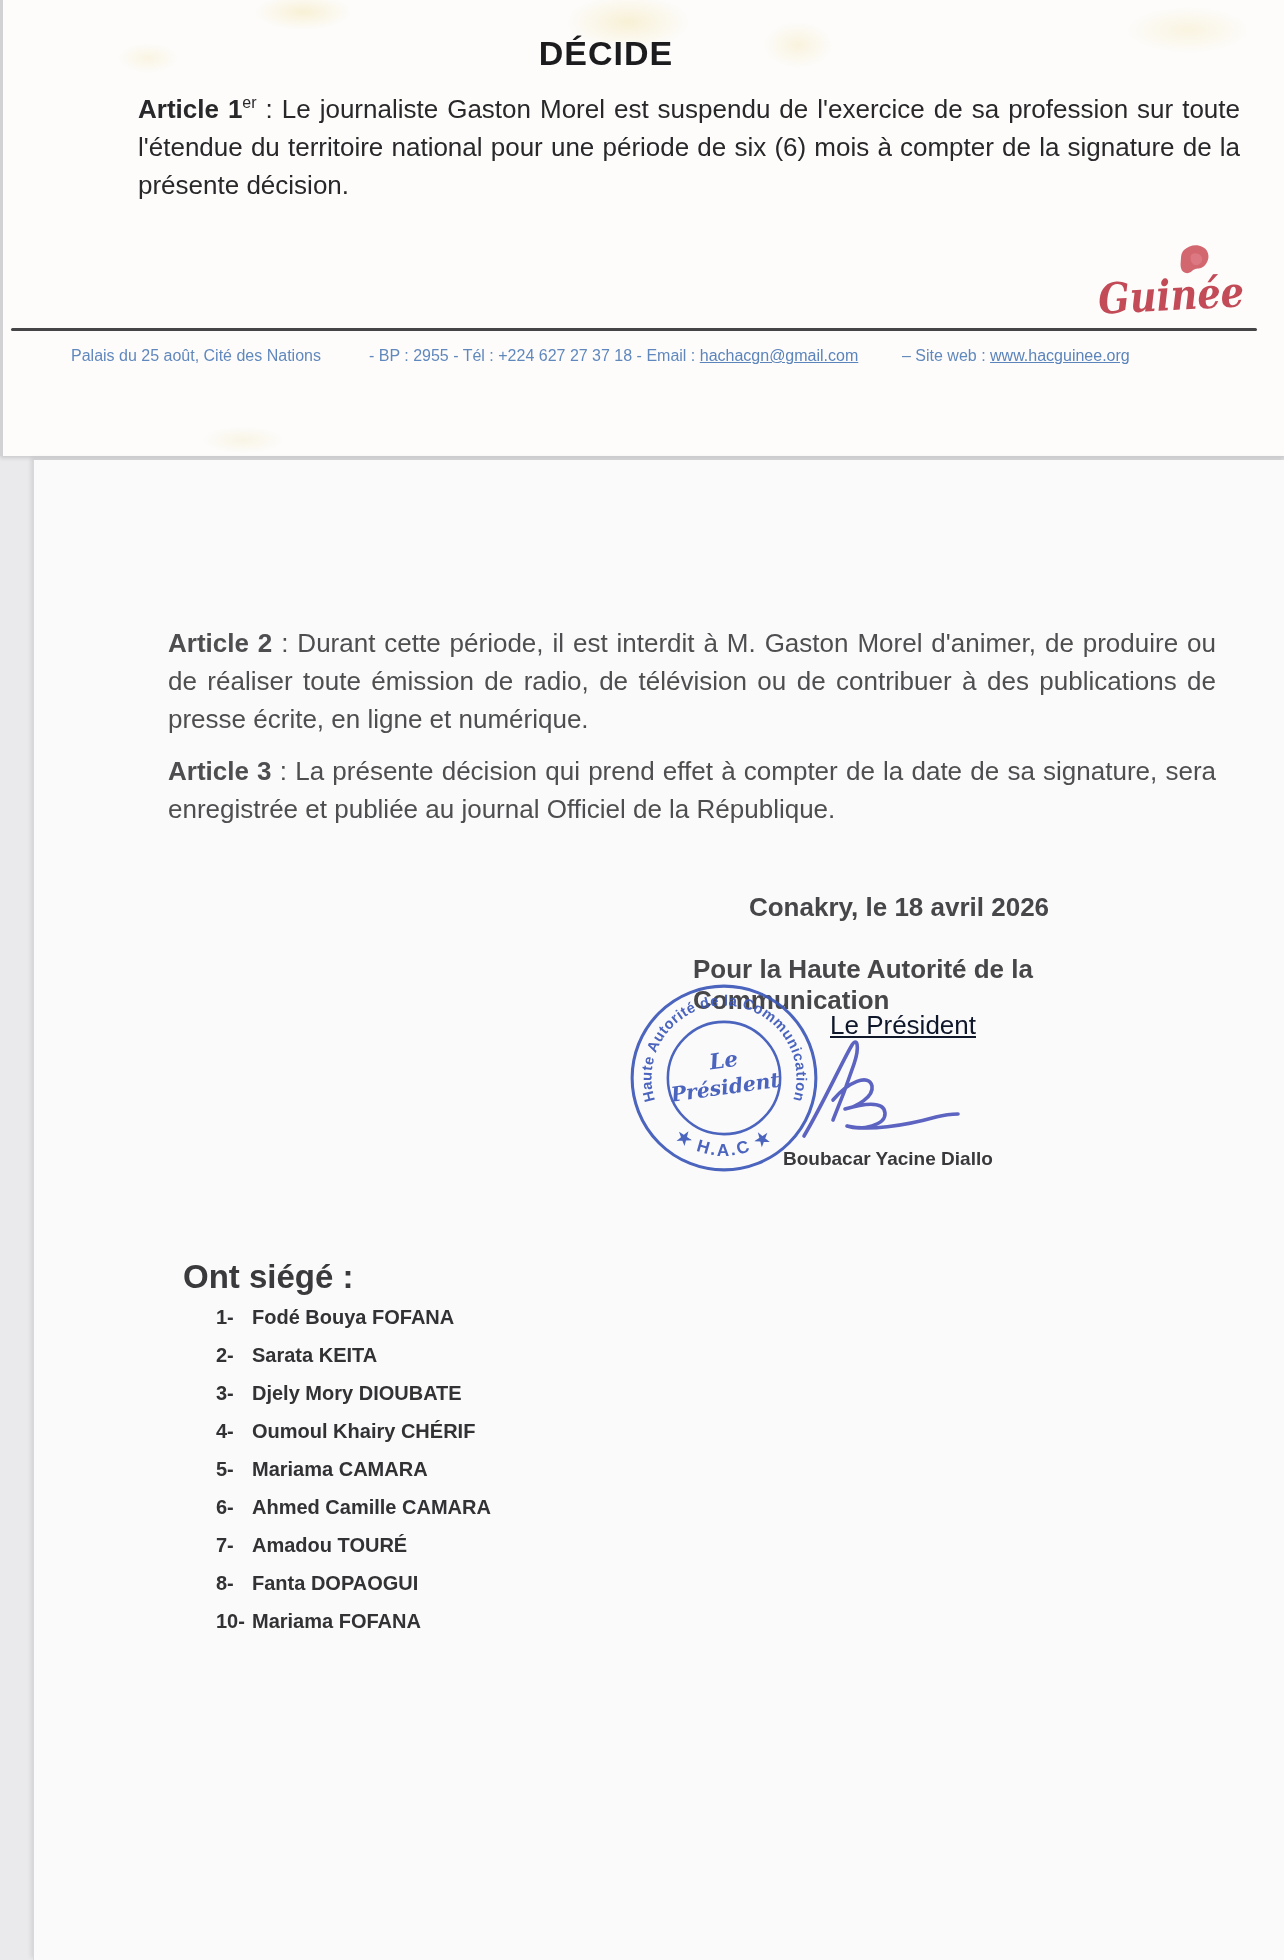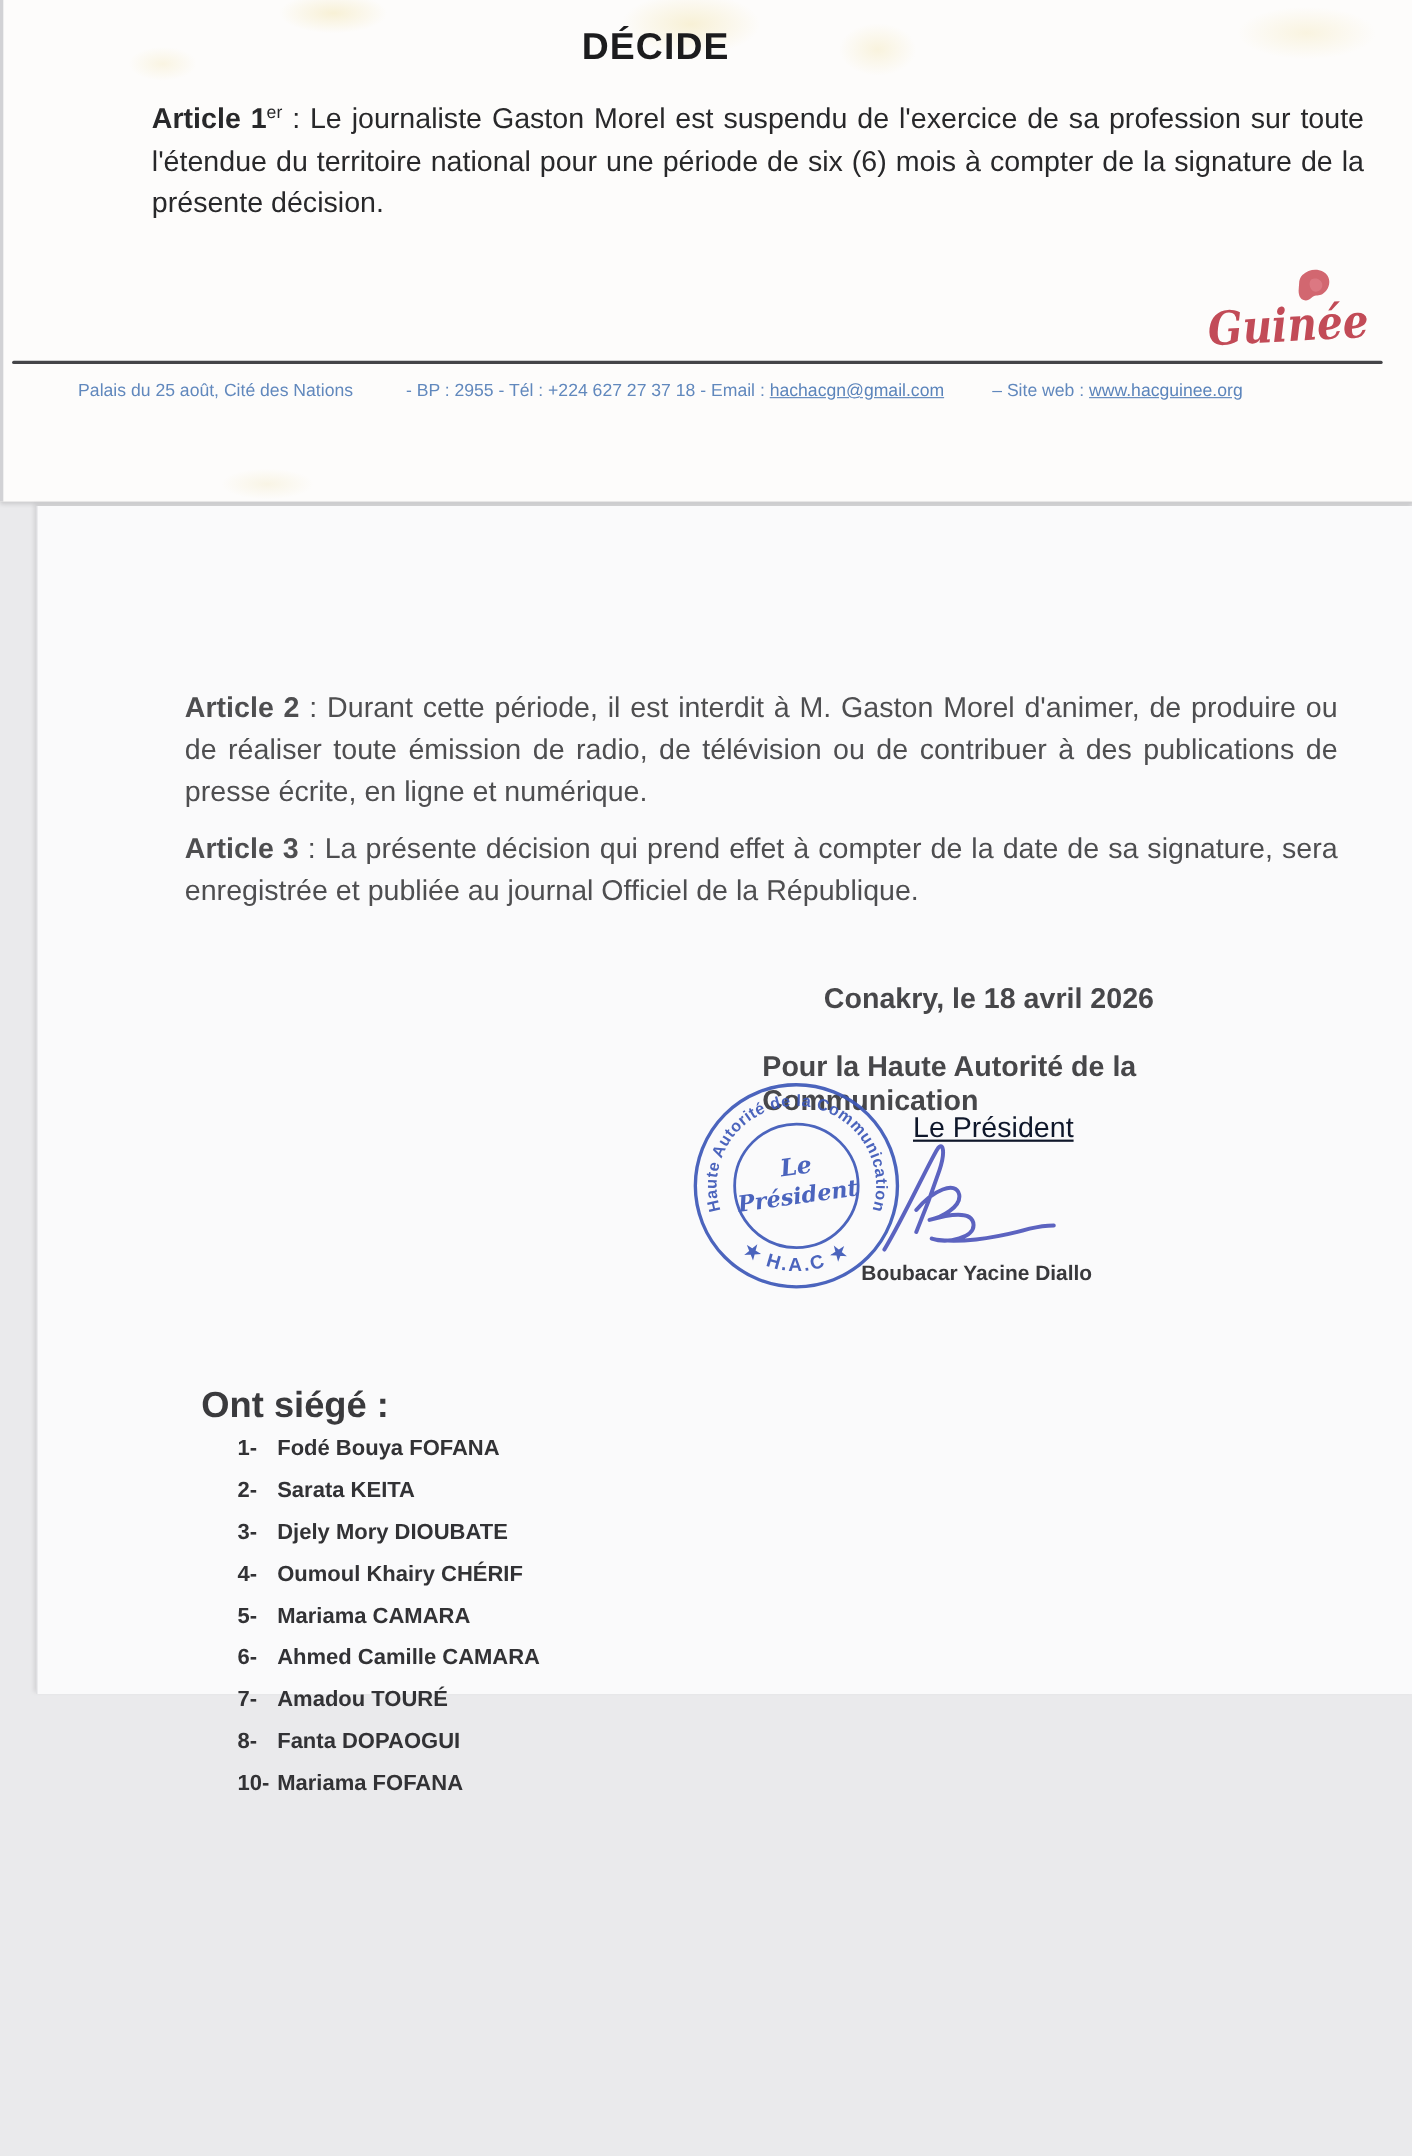--- a/index.html
+++ b/index.html
@@ -20,41 +20,41 @@
       radial-gradient(ellipse 50px 34px at 795px 45px, rgba(236,214,128,.24), rgba(236,214,128,0) 70%),
       radial-gradient(ellipse 44px 22px at 145px 58px, rgba(236,214,128,.20), rgba(236,214,128,0) 70%),
       radial-gradient(ellipse 90px 34px at 1185px 30px, rgba(236,214,128,.22), rgba(236,214,128,0) 70%),
       radial-gradient(ellipse 60px 20px at 240px 440px, rgba(230,210,130,.18), rgba(230,210,130,0) 70%),
       #fdfcfb;
     box-shadow:0 2px 4px rgba(0,0,0,.14);
     border-left:3px solid #d2d2d5;
   }
   .title{
     position:absolute;left:0;top:18px;width:1174px;
-    margin:6px;text-align:center;
+    margin:16px;text-align:center;
     font-size:34px;font-weight:bold;letter-spacing:1px;color:#1c1c1e;
   }
   .article{
     position:absolute;margin:0;
     font-size:26px;line-height:38px;text-align:justify;
   }
   .a1{left:135px;top:84px;width:1102px;color:#28282a;}
   .article b{font-weight:bold;}
   .article sup{font-size:16px;font-weight:normal;}
   .logo{position:absolute;left:1093px;top:244px;width:152px;height:82px;}
   .rule{position:absolute;left:8px;top:328px;width:1246px;height:3px;background:#454548;border-radius:2px;}
   .footer{position:absolute;left:0;top:347px;width:1284px;height:26px;
     font-size:16px;color:#6188bd;white-space:nowrap;}
   .footer .f1{position:absolute;left:68px;top:0;}
   .footer .f2{position:absolute;left:366px;top:0;}
   .footer .f3{position:absolute;left:899px;top:0;}
   .lnk{color:#5b84bb;text-decoration:underline;cursor:pointer;}
   
   .page2{
-    left:33px;top:460px;width:1251px;height:1080px;
+    left:33px;top:460px;width:1251px;height:1500px;
     background:#fafafb;
     border-left:1px solid #d8d8db;
     box-shadow:-2px -2px 4px rgba(0,0,0,.10);
   }
   .a2{left:134px;top:164px;width:1048px;color:#4e4e50;}
   .a3{left:134px;top:292px;width:1048px;color:#4e4e50;}
   .dateline{position:absolute;left:700px;top:432px;width:330px;text-align:center;
     font-size:26px;font-weight:bold;color:#47474a;}
   .authority{position:absolute;left:659px;top:494px;width:520px;
     font-size:26px;font-weight:bold;color:#47474a;}

